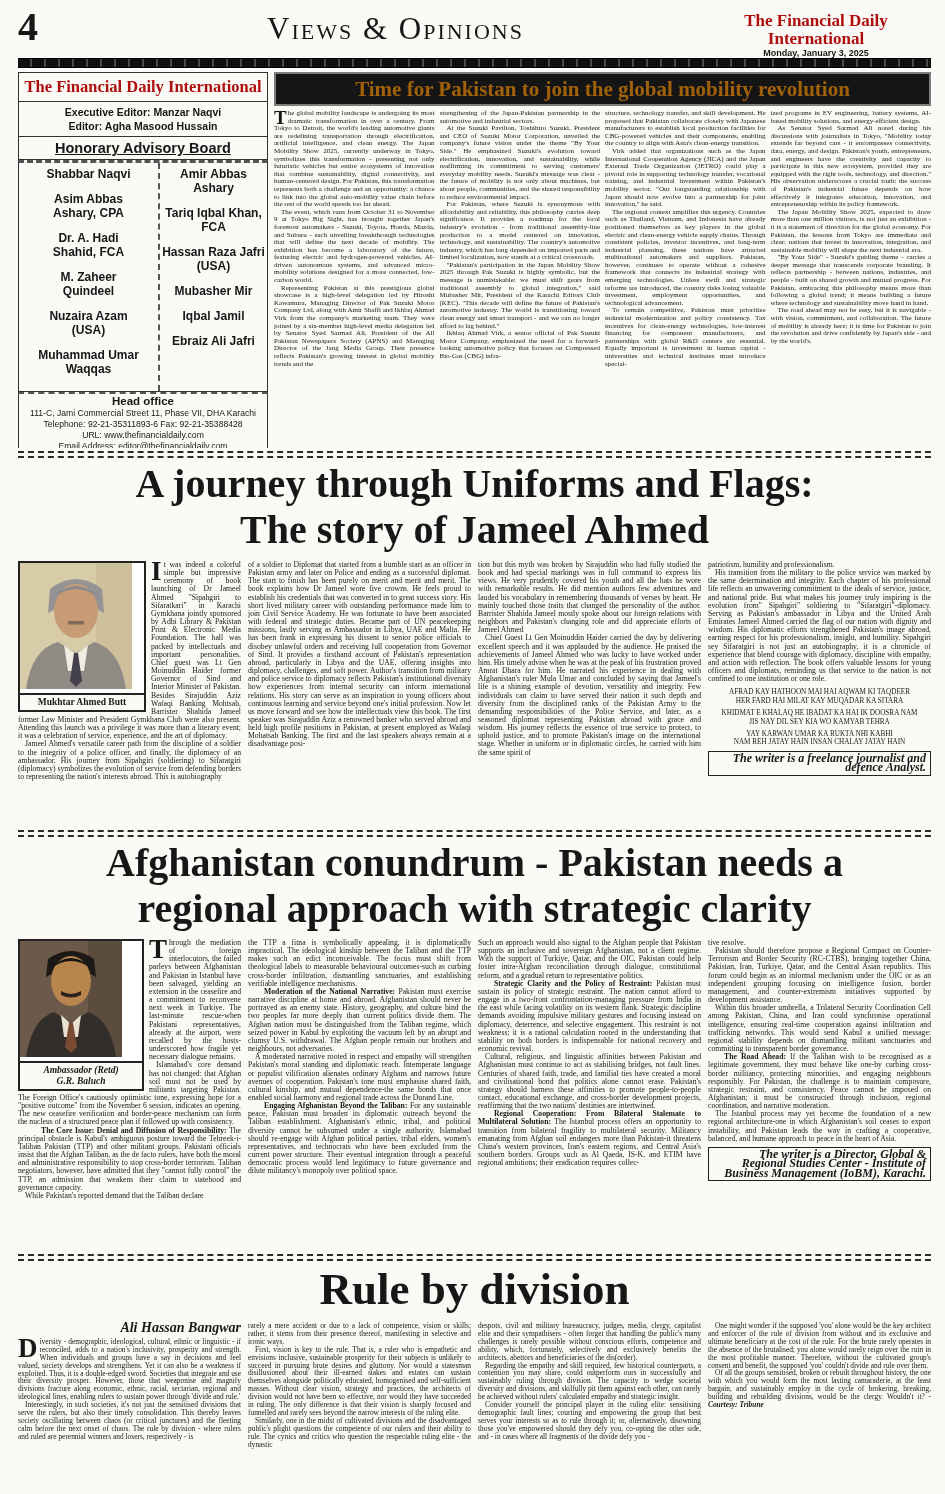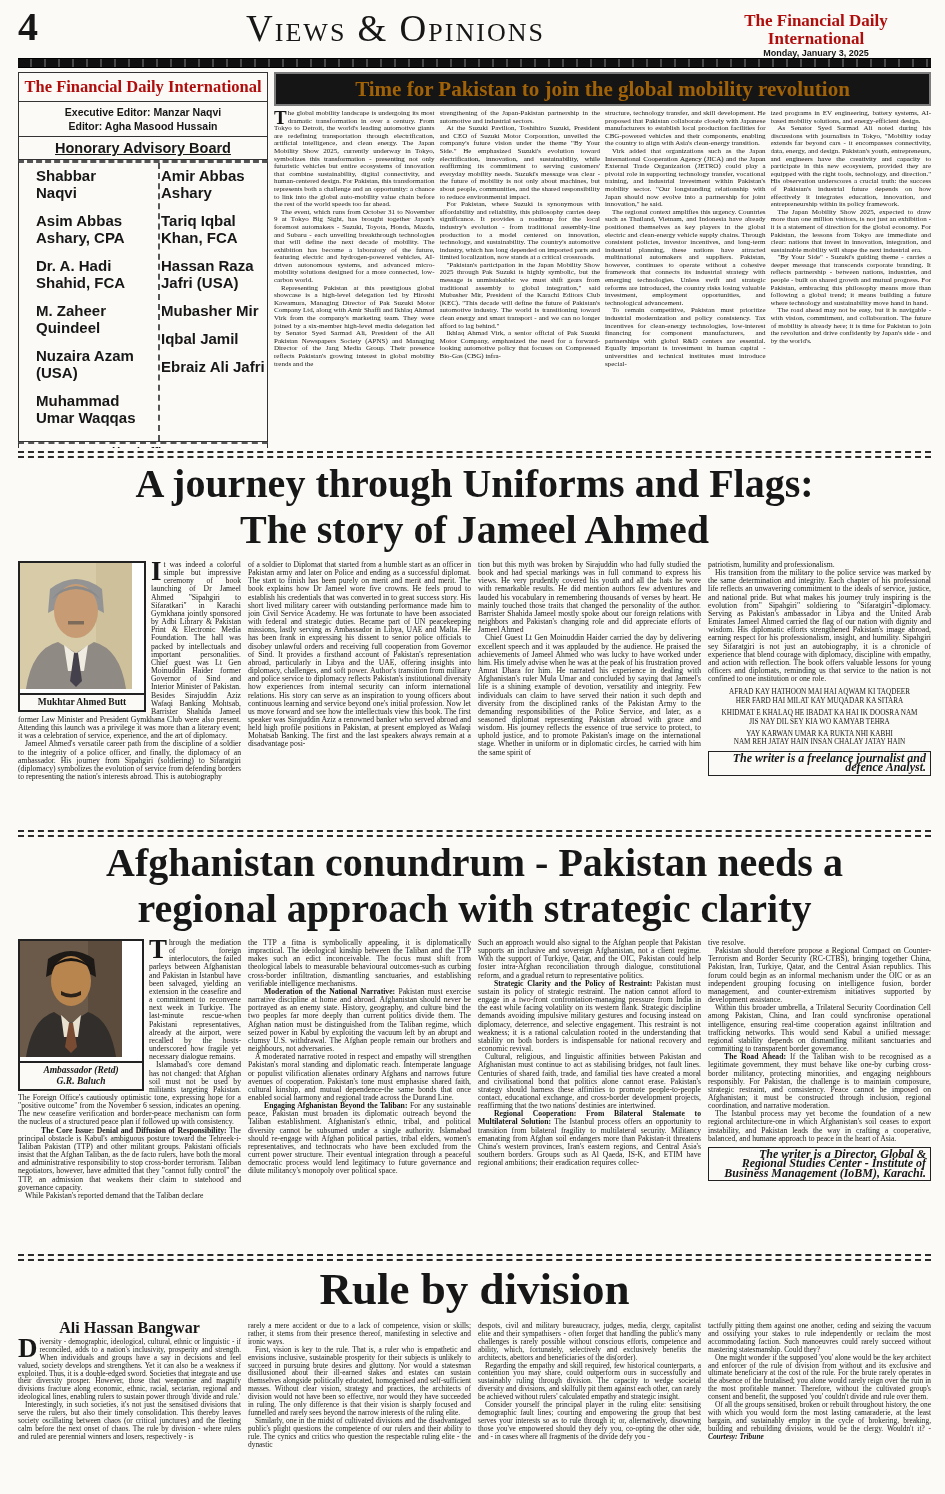--- a/index.html
+++ b/index.html
@@ -1,34 +1,34 @@
 <!DOCTYPE html>
 <html><head>
 <meta charset="utf-8">
 <style>
   html,body{margin:0;padding:0;background:#fbfaf6;}
   body{width:945px;height:1494px;overflow:hidden;color:#171717;font-family:"Liberation Serif",serif;}
   .page{padding:4px 14px 0 18px;box-sizing:border-box;}
   
   .page-header{display:flex;align-items:flex-start;height:52px;}
   .page-num{font-size:40px;font-weight:bold;line-height:46px;width:72px;}
-  .section-title{flex:1;text-align:center;font-variant:small-caps;font-size:37px;letter-spacing:2px;line-height:50px;font-weight:500;}
+  .section-title{flex:1;text-align:center;font-variant:small-caps;font-size:31px;letter-spacing:2px;line-height:50px;font-weight:500;}
   .brand{width:230px;text-align:center;padding-top:8px;}
   .brand-name{color:#b00d0d;font-weight:bold;font-size:17px;line-height:18px;}
   .brand-date{font-size:9px;font-weight:bold;font-family:"Liberation Sans",sans-serif;}
   .top-bar{height:8px;margin:2px 0 4px 0;background:repeating-linear-gradient(90deg,#101010 0 12px,#4a4a4a 12px 14px);border-top:1px solid #000;border-bottom:1px solid #000;}
   .sep{height:3px;border-top:2px dashed #2b2b2b;border-bottom:2px dashed #2b2b2b;margin:3px 0;}
   
   .top-zone{display:flex;gap:6px;height:376px;overflow:hidden;}
   .masthead{width:250px;flex:none;overflow:hidden;font-family:"Liberation Sans",sans-serif;}
   .mh-title{color:#b00d0d;font-family:"Liberation Serif",serif;font-weight:bold;font-size:16.5px;text-align:center;padding:4px 0;border:1px solid #333;}
   .mh-editors{border:1px solid #333;border-top:none;text-align:center;font-weight:bold;font-size:10.5px;line-height:14px;padding:3px 0;}
   .mh-advisory{border:1px solid #333;border-top:none;text-align:center;font-weight:bold;font-size:14.5px;text-decoration:underline;padding:3px 0;}
   .mh-names{display:flex;border:1px solid #333;border-top:3px dashed #555;}
-  .mh-names-col{flex:1;font-weight:bold;font-size:15px;padding:4px 1px;margin-left:16px;}
+  .mh-names-col{flex:1;text-align:center;font-weight:bold;font-size:12px;padding:4px 1px;margin-left:16px;}
   .mh-names-col + .mh-names-col{border-left:2px dashed #555;}
   .mh-names-col div{margin:0 0 11px 0;}
   .mh-office{border:1px solid #333;border-top:2px dashed #555;text-align:center;font-size:8.6px;line-height:11px;padding:2px 2px 3px 2px;}
   .mh-office-h{font-weight:bold;font-size:11.5px;margin-bottom:1px;}
   .mh-office-h2{font-weight:bold;font-size:12px;margin-bottom:1px;}
   .mh-disclaimer{border:2px solid #222;margin-top:2px;padding:1px 4px 2px 4px;font-family:"Liberation Serif",serif;}
   .mh-disc-h{text-align:center;font-weight:bold;font-size:19px;}
   
   .mobility{flex:1;display:flex;flex-direction:column;overflow:hidden;}
   .banner{background:#151515;color:#a16207;font-weight:bold;font-size:21px;line-height:24px;text-align:center;padding:3px 2px;border:2px solid #7d7d7d;}
@@ -47,21 +47,21 @@
   .rule-sec .body4{height:178px;}
   .rule-sec .bcol{font-size:7.4px;line-height:7.9px;}
   .lead{font-weight:bold;padding-left:16px;}
   figure.photo{float:left;margin:0 5px 2px 0;padding:0;}
   .photo-frame{border:2px solid #222;background:#fff;font-size:0;}
   figcaption{border:2px solid #222;border-top:none;text-align:center;font-weight:bold;font-size:9.5px;line-height:11px;padding:2px 0;}
   .note{border:1px solid #222;padding:2px 4px;font-weight:bold;font-style:italic;font-size:12px;line-height:9.5px;margin-top:4px;text-align:right;text-indent:0;}
   .poem{text-align:center;font-size:7.2px;line-height:8.4px;margin-top:5px;}
   .poem .stanza{margin-bottom:4px;}
   .rule-h{font-size:45px;line-height:50px;font-weight:bold;text-align:center;margin:2px 0 8px 0;}
-  .byline{font-weight:bold;text-align:center;font-size:16px;margin:2px 0 6px 0;text-indent:0;}
+  .byline{font-weight:bold;text-align:right;font-size:14px;margin:2px 0 6px 0;text-indent:0;font-style:italic;}
   .courtesy{font-weight:bold;font-style:italic;}
 </style>
 </head>
 <body>
 
 <div class="page">
 
   <header class="page-header">
     <div class="page-num">4</div>
     <div class="section-title">Views &amp; Opinions</div>
@@ -277,20 +277,19 @@
         <p class="ni">rarely a mere accident or due to a lack of competence, vision or skills; rather, it stems from their presence thereof, manifesting in selective and ironic ways.</p>
         <p>First, vision is key to the rule. That is, a ruler who is empathetic and envisions inclusive, sustainable prosperity for their subjects is unlikely to succeed in pursuing brute desires and gluttony. Nor would a statesman disillusioned about their ill-earned stakes and estates can sustain themselves alongside politically educated, homogenised and self-sufficient masses. Without clear vision, strategy and practices, the architects of division would not have been so effective, nor would they have succeeded in ruling. The only difference is that their vision is sharply focused and funnelled and rarely sees beyond the narrow interests of the ruling elite.</p>
         <p>Similarly, one in the midst of cultivated divisions and the disadvantaged public's plight questions the competence of our rulers and their ability to rule. The cynics and critics who question the respectable ruling elite - the dynastic</p>
       </div>
       <div class="bcol">
         <p class="ni">despots, civil and military bureaucracy, judges, media, clergy, capitalist elite and their sympathisers - often forget that handling the public's many challenges is rarely possible without conscious efforts, competence and ability, which, fortunately, selectively and exclusively benefits the architects, abettors and beneficiaries of the dis(order).</p>
         <p>Regarding the empathy and skill required, few historical counterparts, a contention you may share, could outperform ours in successfully and sustainably ruling through division. The capacity to wedge societal diversity and divisions, and skilfully pit them against each other, can rarely be achieved without rulers' calculated empathy and strategic insight.</p>
         <p>Consider yourself the principal player in the ruling elite: sensitising demographic fault lines; courting and empowering the group that best serves your interests so as to rule through it; or, alternatively, disowning those you've empowered should they defy you, co-opting the other side, and - in cases where all fragments of the divide defy you -</p>
       </div>
       <div class="bcol">
-        <p class="ni">tactfully pitting them against one another, ceding and seizing the vacuum and ossifying your stakes to rule independently or reclaim the most accommodating faction. Such manoeuvres could rarely succeed without mastering statesmanship. Could they?</p>
         <p>One might wonder if the supposed 'you' alone would be the key architect and enforcer of the rule of division from without and its exclusive and ultimate beneficiary at the cost of the rule. For the brute rarely operates in the absence of the brutalised; you alone would rarely reign over the ruin in the most profitable manner. Therefore, without the cultivated group's consent and benefit, the supposed 'you' couldn't divide and rule over them.</p>
         <p><span>Of all the groups sensitised, broken or rebuilt throughout history, the one with which you would form the most lasting camaraderie, at the least bargain, and sustainably employ in the cycle of brokering, breaking, building and rebuilding divisions, would be the clergy. Wouldn't it? -</span> <span class="courtesy">Courtesy: Tribune</span></p>
       </div>
     </div>
   </section>
 
 </div>
 
 </body></html>

